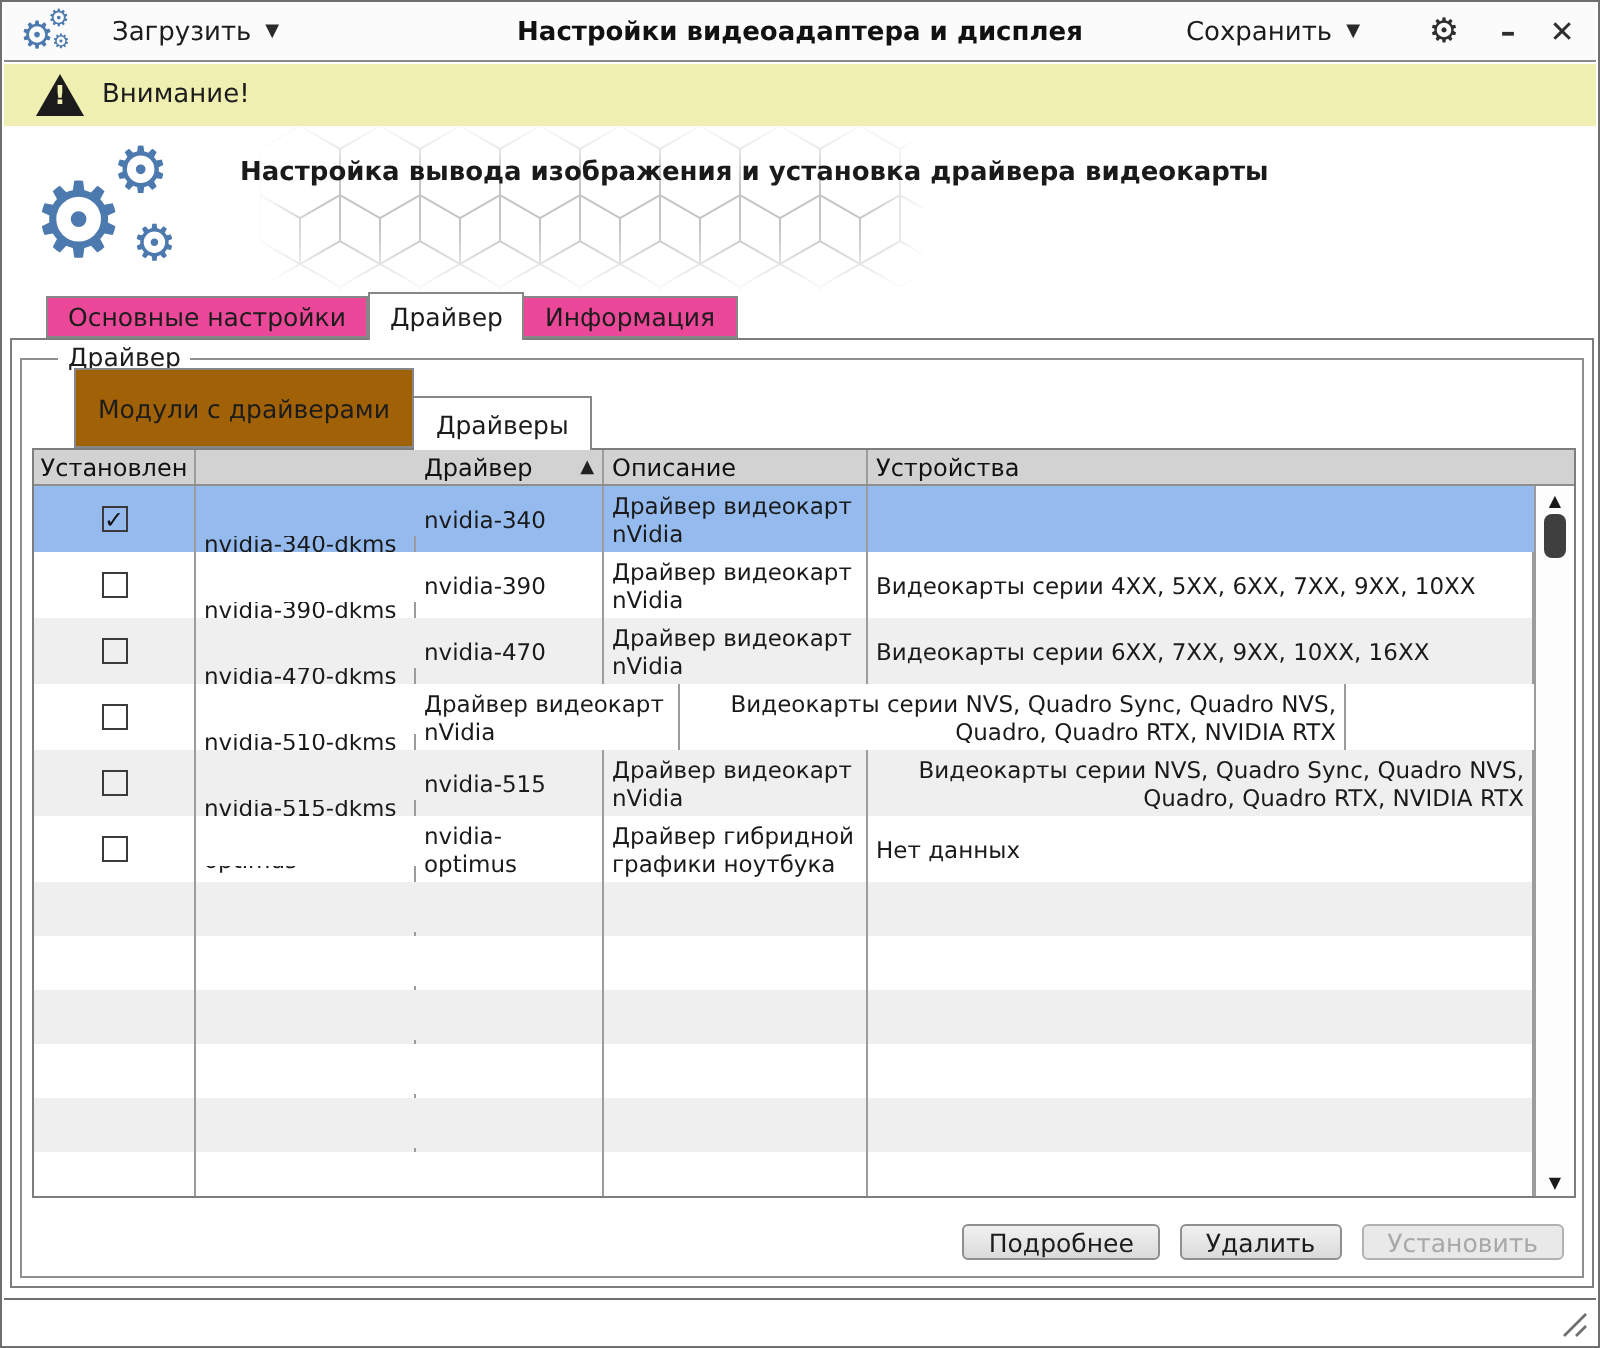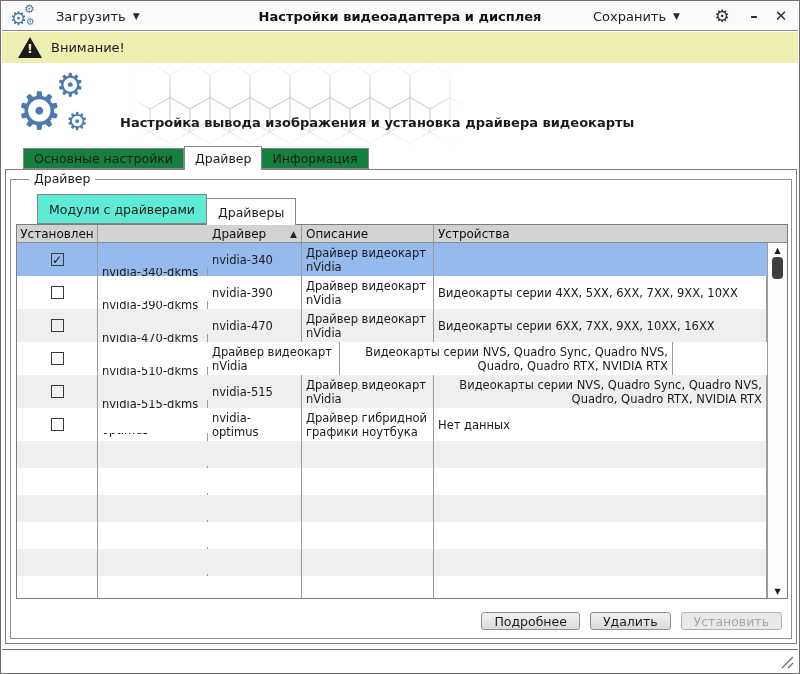--- a/index.html
+++ b/index.html
@@ -55,32 +55,32 @@
   
   .header-area { position:absolute; left:1px; right:1px; top:62px; height:83px; background:#fff; }
   .hexwrap { position:absolute; left:128px; top:0; width:332px; height:82px; overflow:hidden; }
   .hexfade { position:absolute; inset:0; box-shadow: inset 0 0 22px 14px #ffffff; }
   .big-gears { position:absolute; left:14px; top:6px; width:96px; height:74px; color:#4d7aae; }
   .big-gears span { position:absolute; line-height:1; }
   .bg-big   { font-size:52px; left:0;  top:16px; }
   .bg-med   { font-size:32px; left:40px; top:0; }
   .bg-small { font-size:25px; left:50px; top:40px; }
   .header-title {
-    position:absolute; left:118px; top:52px; z-index:2;
+    position:absolute; left:118px; top:16px; z-index:2;
     font-size:13px; font-weight:bold; color:#1a1a1a;
   }
 
   
   .tabbar {
     position:absolute; left:22px; top:145px; height:23px; z-index:3;
     display:flex; align-items:flex-end;
   }
   .tab {
     height:21px; padding:0 10px; display:flex; align-items:center;
-    background:#15803d; border:1px solid #878787; border-left:none;
+    background:#ec4899; border:1px solid #878787; border-left:none;
     font-size:12.5px; color:#1c1c1c; white-space:nowrap;
   }
   .tab:first-child { border-left:1px solid #878787; }
   .tab.active {
     height:24px; background:#ffffff; border:1px solid #878787; border-bottom:none;
     margin-bottom:-1px; position:relative; z-index:4;
   }
 
   
   .tabpage {
@@ -97,22 +97,22 @@
     position:absolute; top:-9px; left:18px; background:#ffffff;
     padding:0 5px; font-size:12.5px; color:#1c1c1c;
   }
 
   
   .subtabbar {
     position:absolute; left:26px; top:17px; height:27px; z-index:3;
     display:flex; align-items:flex-end;
   }
   .subtab {
-    height:30px; padding:0 11px; display:flex; align-items:center;
-    background:#5eead4; border:1px solid #878787;
+    height:40px; padding:0 11px; display:flex; align-items:center;
+    background:#a16207; border:1px solid #878787;
     font-size:12.5px; color:#1c1c1c; white-space:nowrap;
   }
   .subtab.active {
     height:27px; background:#ffffff; border-bottom:none;
     margin-bottom:-1px; border-left:none; z-index:4;
   }
 
   
   .table {
     position:absolute; left:5px; top:44px; width:772px; height:375px;

